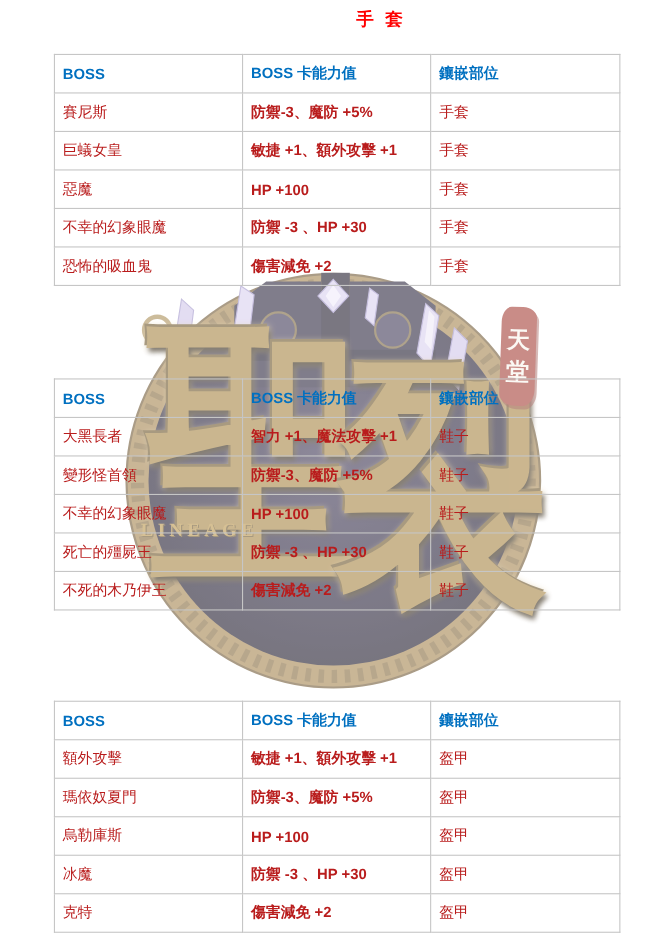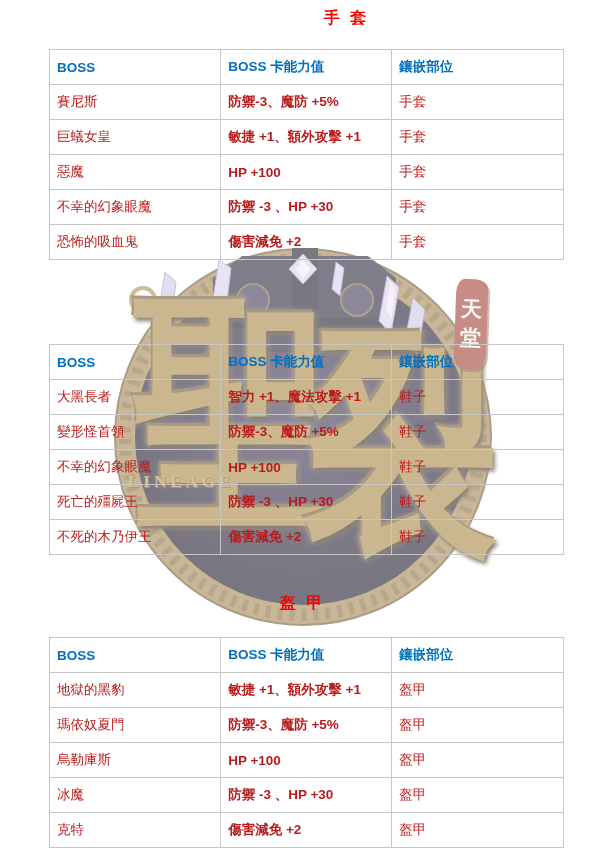--- a/index.html
+++ b/index.html
@@ -183,35 +183,34 @@
       <td class="col-part">鞋子</td>
     </tr>
     <tr>
       <td class="col-boss">不死的木乃伊王</td>
       <td class="col-ability">傷害減免 +2</td>
       <td class="col-part">鞋子</td>
     </tr>
   </tbody>
     </table>
 
-  <div class="sec-title t3">盔 甲</div>
   <table class="boss-table tb3">
     <colgroup>
         <col style="width:33.3%">
         <col style="width:33.3%">
         <col style="width:33.4%">
       </colgroup>
     <tbody>
         <tr>
       <th>BOSS</th>
       <th>BOSS 卡能力值</th>
       <th>鑲嵌部位</th>
     </tr>
     <tr>
-      <td class="col-boss">地獄的黑豹</td>
+      <td class="col-boss">額外攻擊</td>
       <td class="col-ability">敏捷 +1、額外攻擊 +1</td>
       <td class="col-part">盔甲</td>
     </tr>
     <tr>
       <td class="col-boss">瑪依奴夏門</td>
       <td class="col-ability">防禦-3、魔防 +5%</td>
       <td class="col-part">盔甲</td>
     </tr>
     <tr>
       <td class="col-boss">烏勒庫斯</td>

